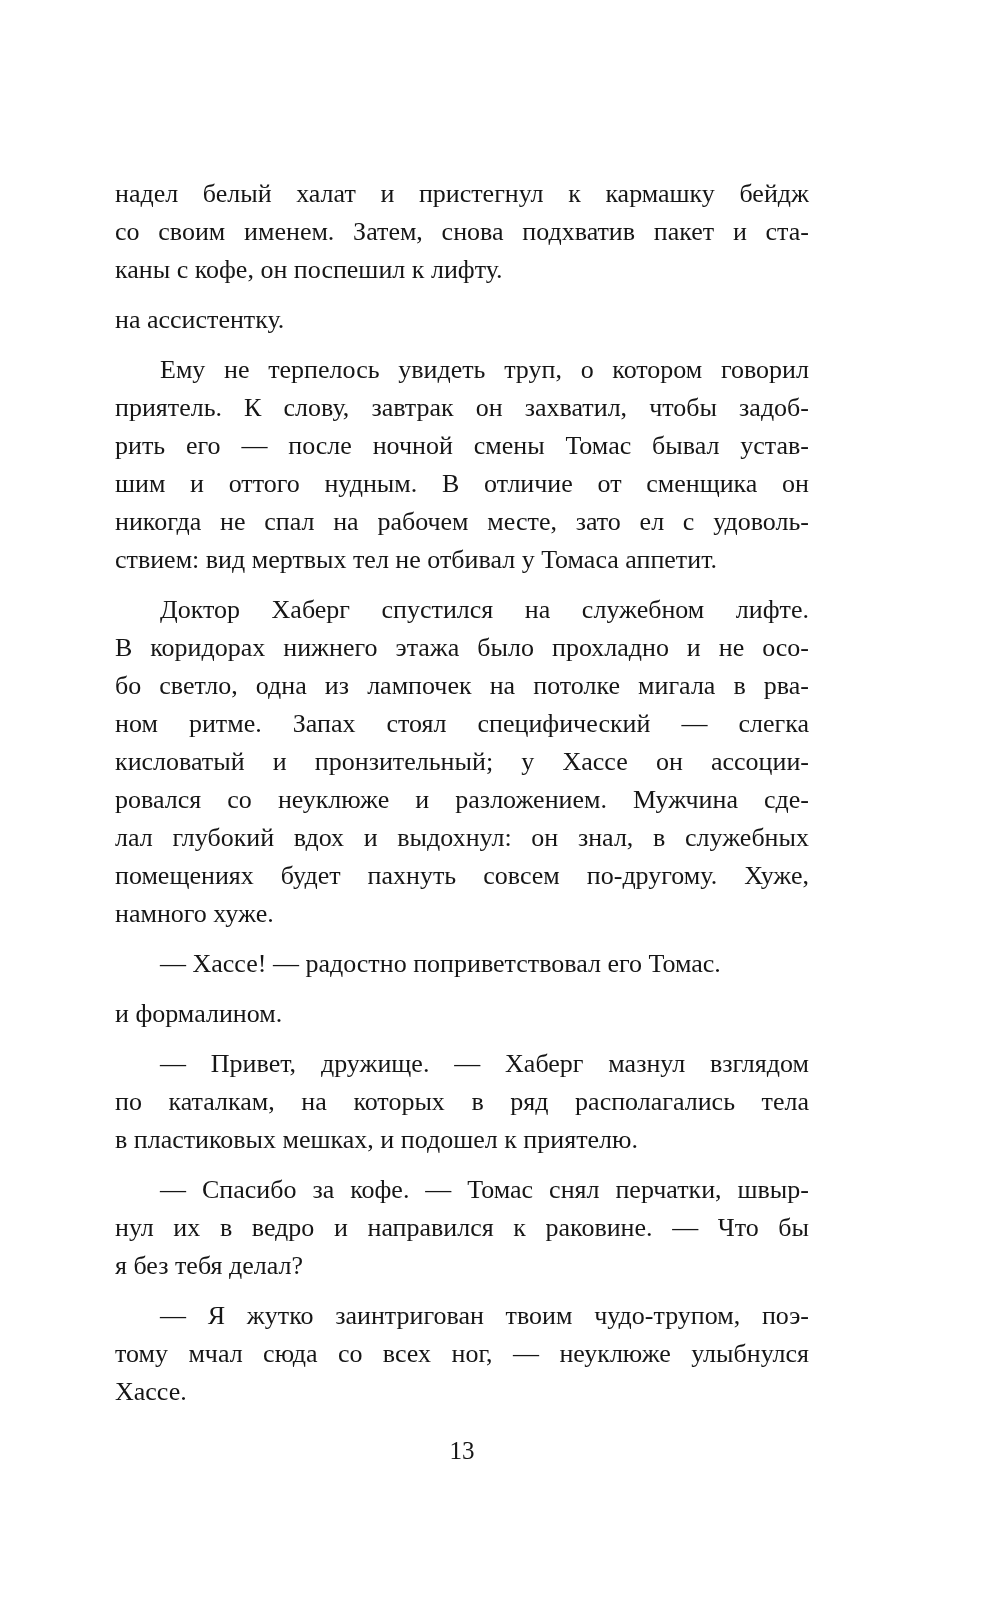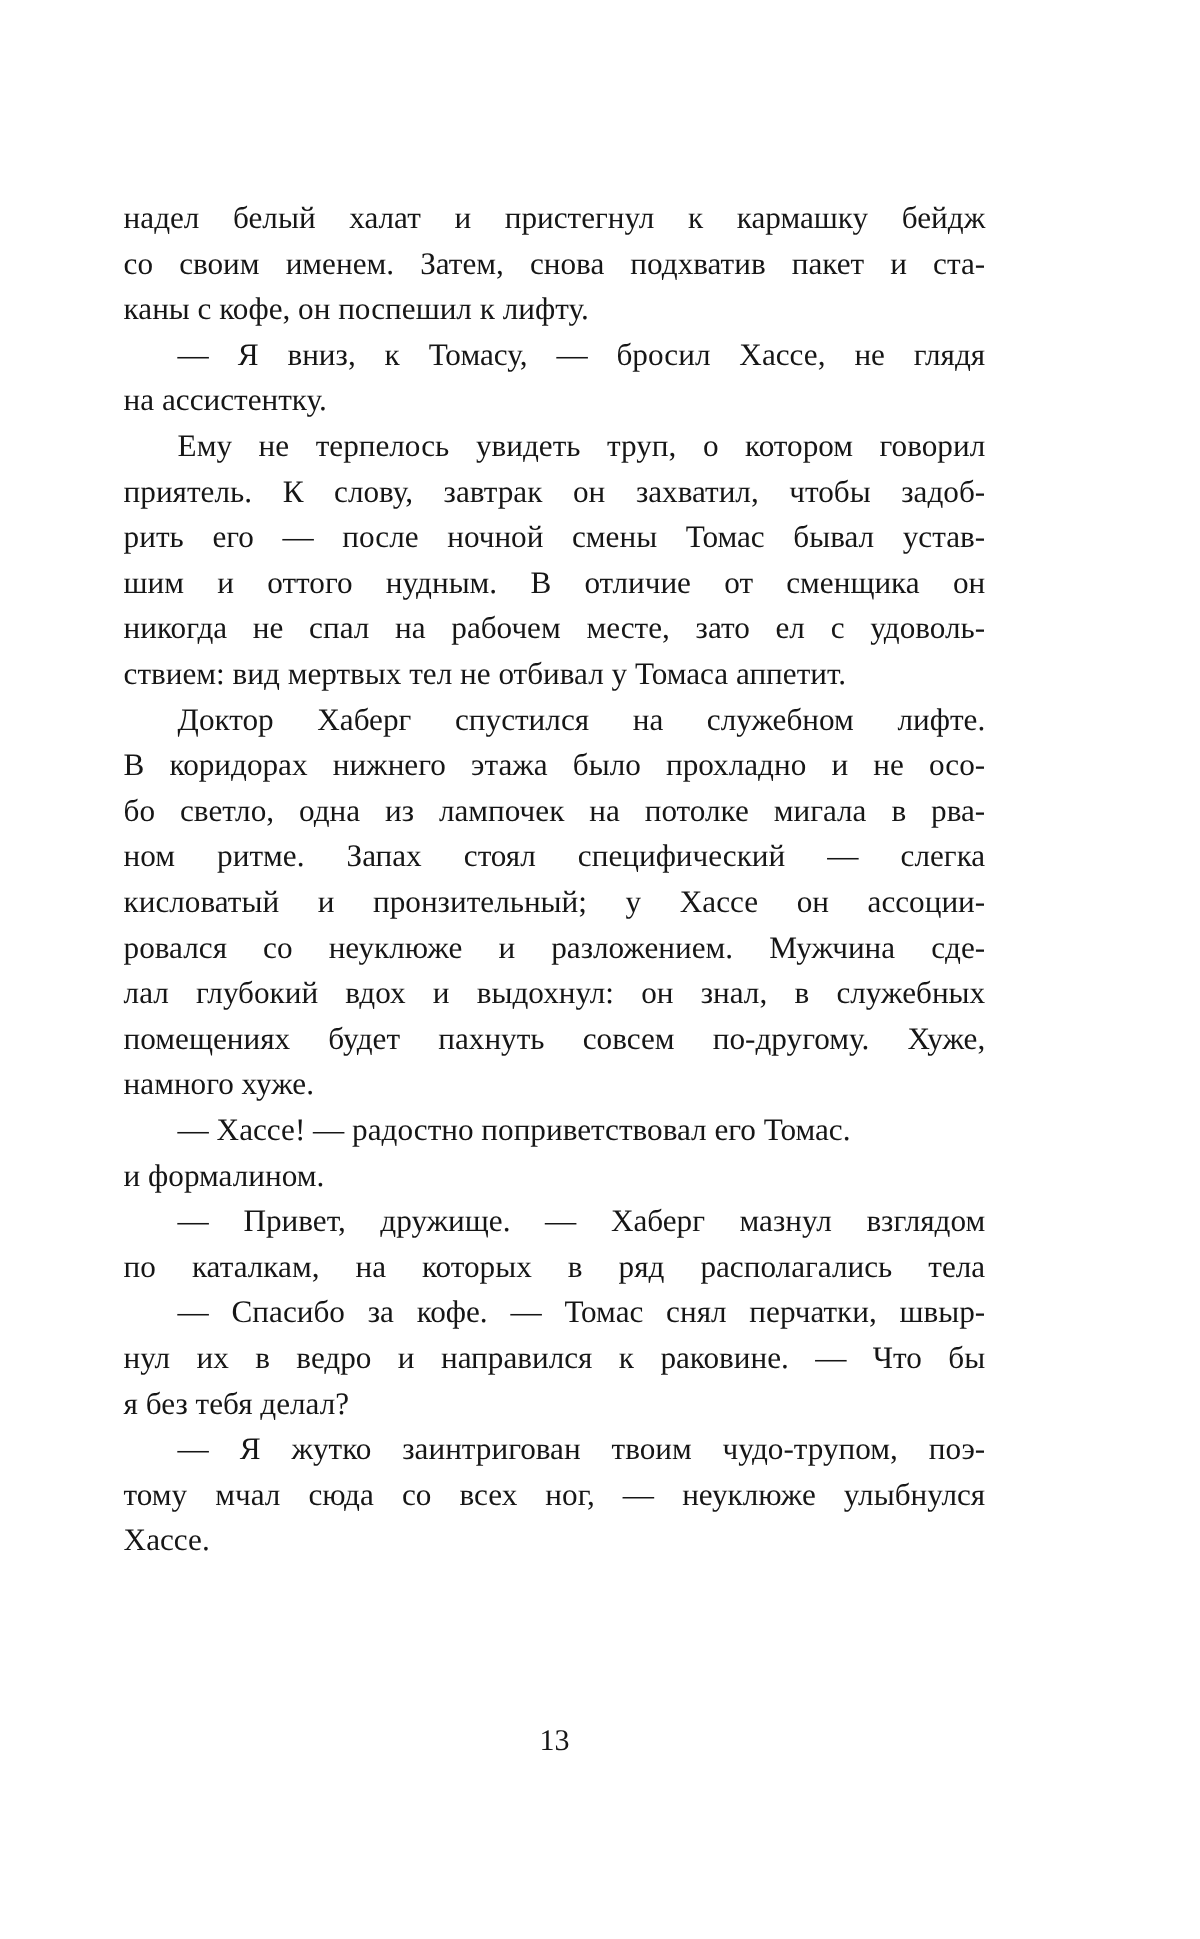--- a/index.html
+++ b/index.html
@@ -17,21 +17,21 @@
   }
   .text-block {
     position: absolute;
     left: 103px;
     top: 163px;
     width: 718px;
     font-size: 26px;
     line-height: 38px;
   }
   .text-block p {
-    margin: 0;
+    margin: 12px;
     padding: 0;
   }
   .line {
     display: block;
     white-space: normal;
   }
   .line.fill {
     text-align: justify;
     text-align-last: justify;
   }
@@ -57,21 +57,20 @@
 <body>
 
 <main>
   <div class="text-block" id="text-block">
       <p>
         <span class="line fill">надел белый халат и пристегнул к кармашку бейдж</span>
         <span class="line fill">со своим именем. Затем, снова подхватив пакет и ста-</span>
         <span class="line last">каны с кофе, он поспешил к лифту.</span>
       </p>
       <p>
-        <span class="line fill indent">— Я вниз, к Томасу, — бросил Хассе, не глядя</span>
         <span class="line last">на ассистентку.</span>
       </p>
       <p>
         <span class="line fill indent">Ему не терпелось увидеть труп, о котором говорил</span>
         <span class="line fill">приятель. К слову, завтрак он захватил, чтобы задоб-</span>
         <span class="line fill">рить его — после ночной смены Томас бывал устав-</span>
         <span class="line fill">шим и оттого нудным. В отличие от сменщика он</span>
         <span class="line fill">никогда не спал на рабочем месте, зато ел с удоволь-</span>
         <span class="line last">ствием: вид мертвых тел не отбивал у Томаса аппетит.</span>
       </p>
@@ -88,20 +87,21 @@
       </p>
       <p>
         <span class="line last indent">— Хассе! — радостно поприветствовал его Томас.</span>
       </p>
       <p>
         <span class="line last">и формалином.</span>
       </p>
       <p>
         <span class="line fill indent">— Привет, дружище. — Хаберг мазнул взглядом</span>
         <span class="line fill">по каталкам, на которых в ряд располагались тела</span>
+        <span class="line last">в пластиковых мешках, и подошел к приятелю.</span>
       </p>
       <p>
         <span class="line fill indent">— Спасибо за кофе. — Томас снял перчатки, швыр-</span>
         <span class="line fill">нул их в ведро и направился к раковине. — Что бы</span>
         <span class="line last">я без тебя делал?</span>
       </p>
       <p>
         <span class="line fill indent">— Я жутко заинтригован твоим чудо-трупом, поэ-</span>
         <span class="line fill">тому мчал сюда со всех ног, — неуклюже улыбнулся</span>
         <span class="line last">Хассе.</span>

